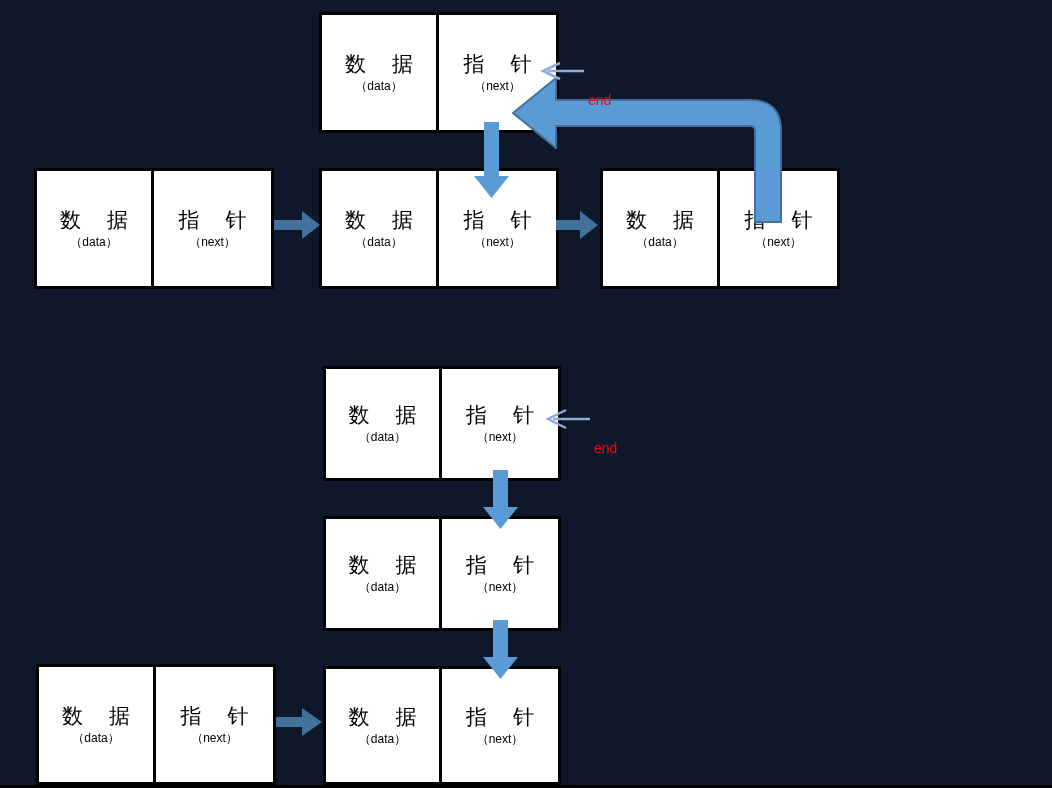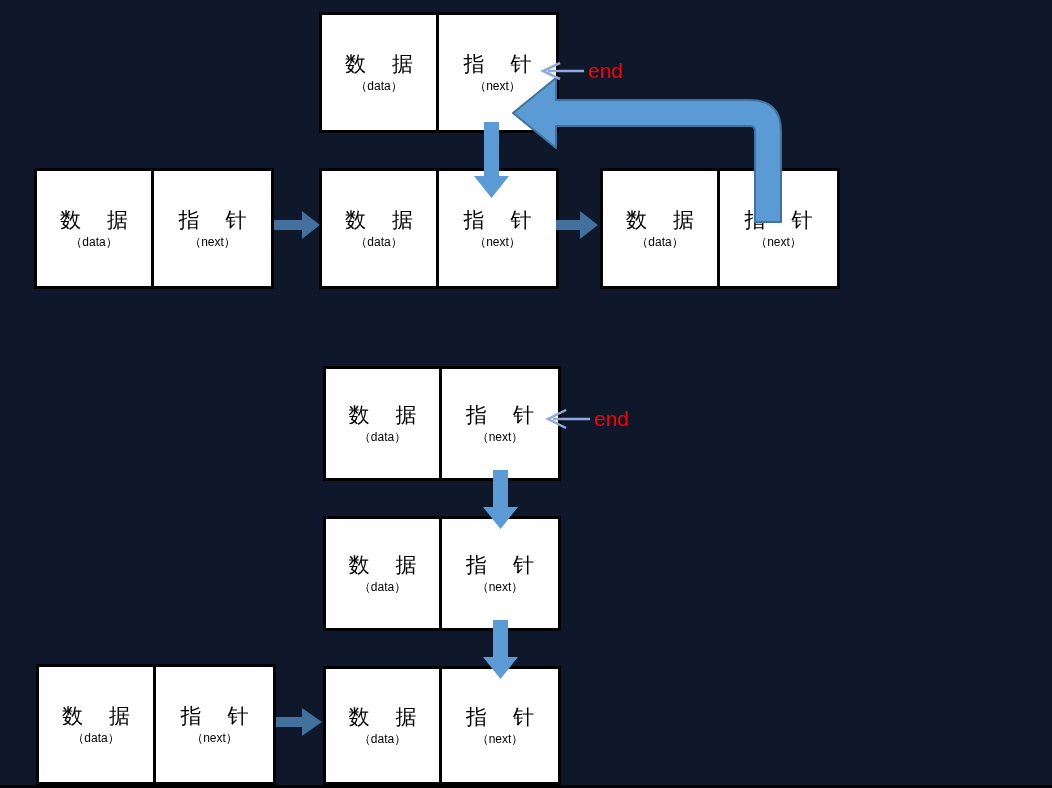--- a/index.html
+++ b/index.html
@@ -59,24 +59,25 @@
     left: 0;
     top: 0;
     width: 1052px;
     height: 788px;
     z-index: 9;
     pointer-events: none;
   }
   .end-label {
     position: absolute;
     color: #FF0000;
-    font-size: 21px;
+    font-size: 14px;
     font-family: "Liberation Sans", "DejaVu Sans", sans-serif;
     white-space: nowrap;
     z-index: 12;
+    margin-top: 33px;
   }
   .bottom-rule {
     position: absolute;
     left: 0;
     bottom: 0;
     width: 1052px;
     height: 3px;
     background: #000000;
     z-index: 20;
   }

